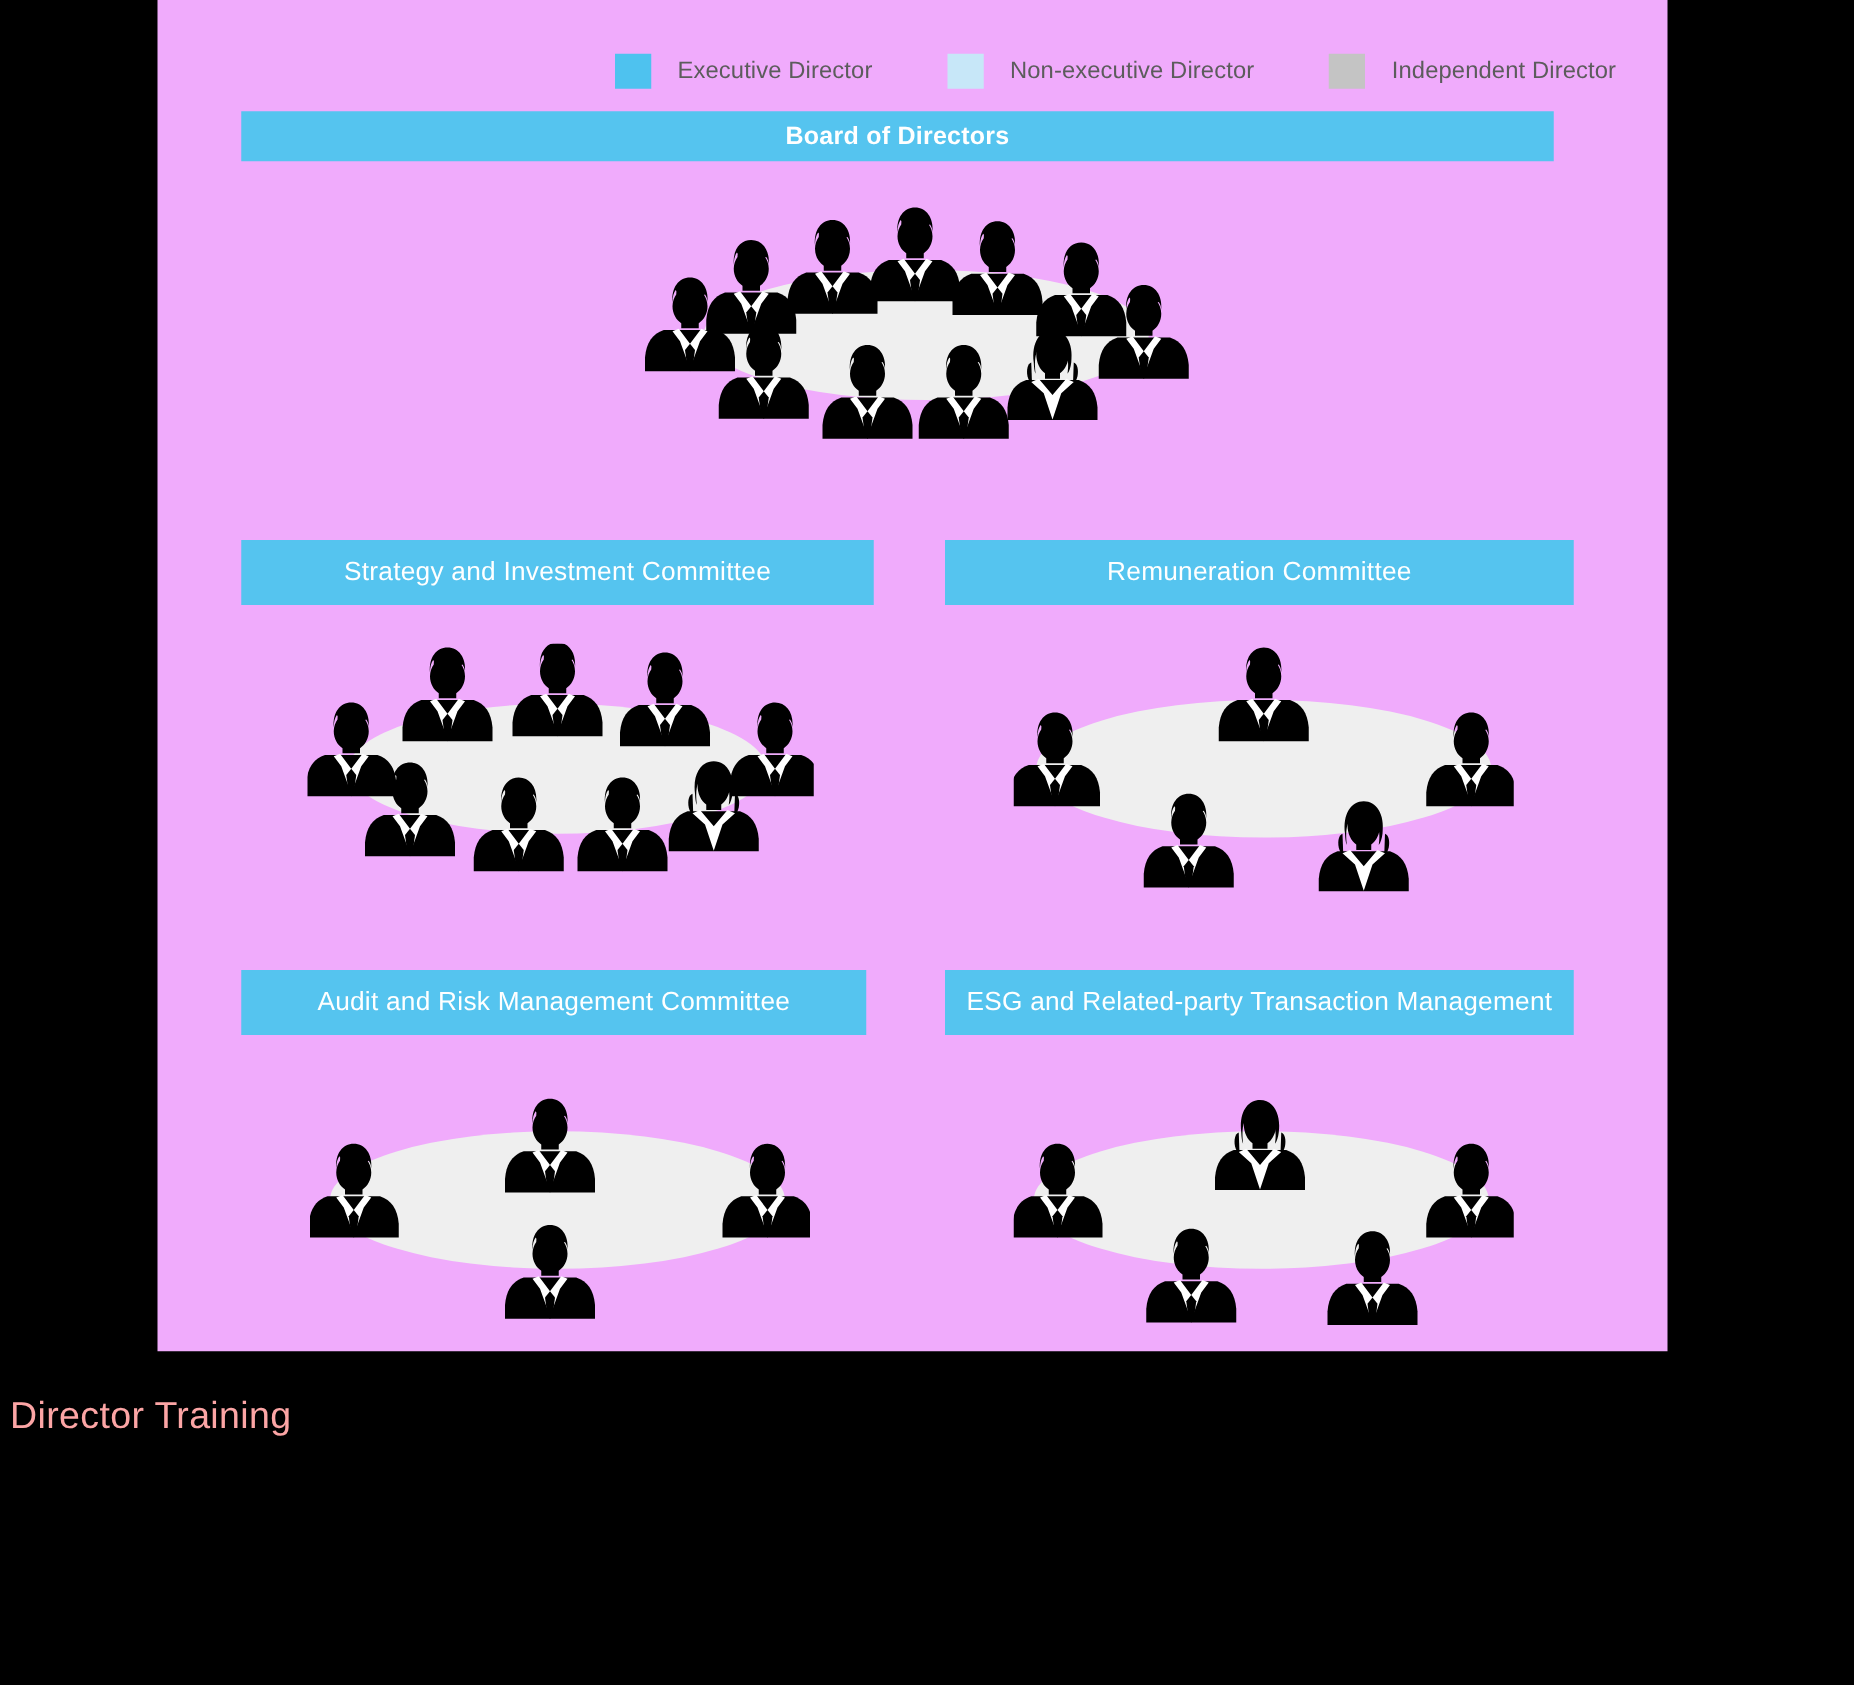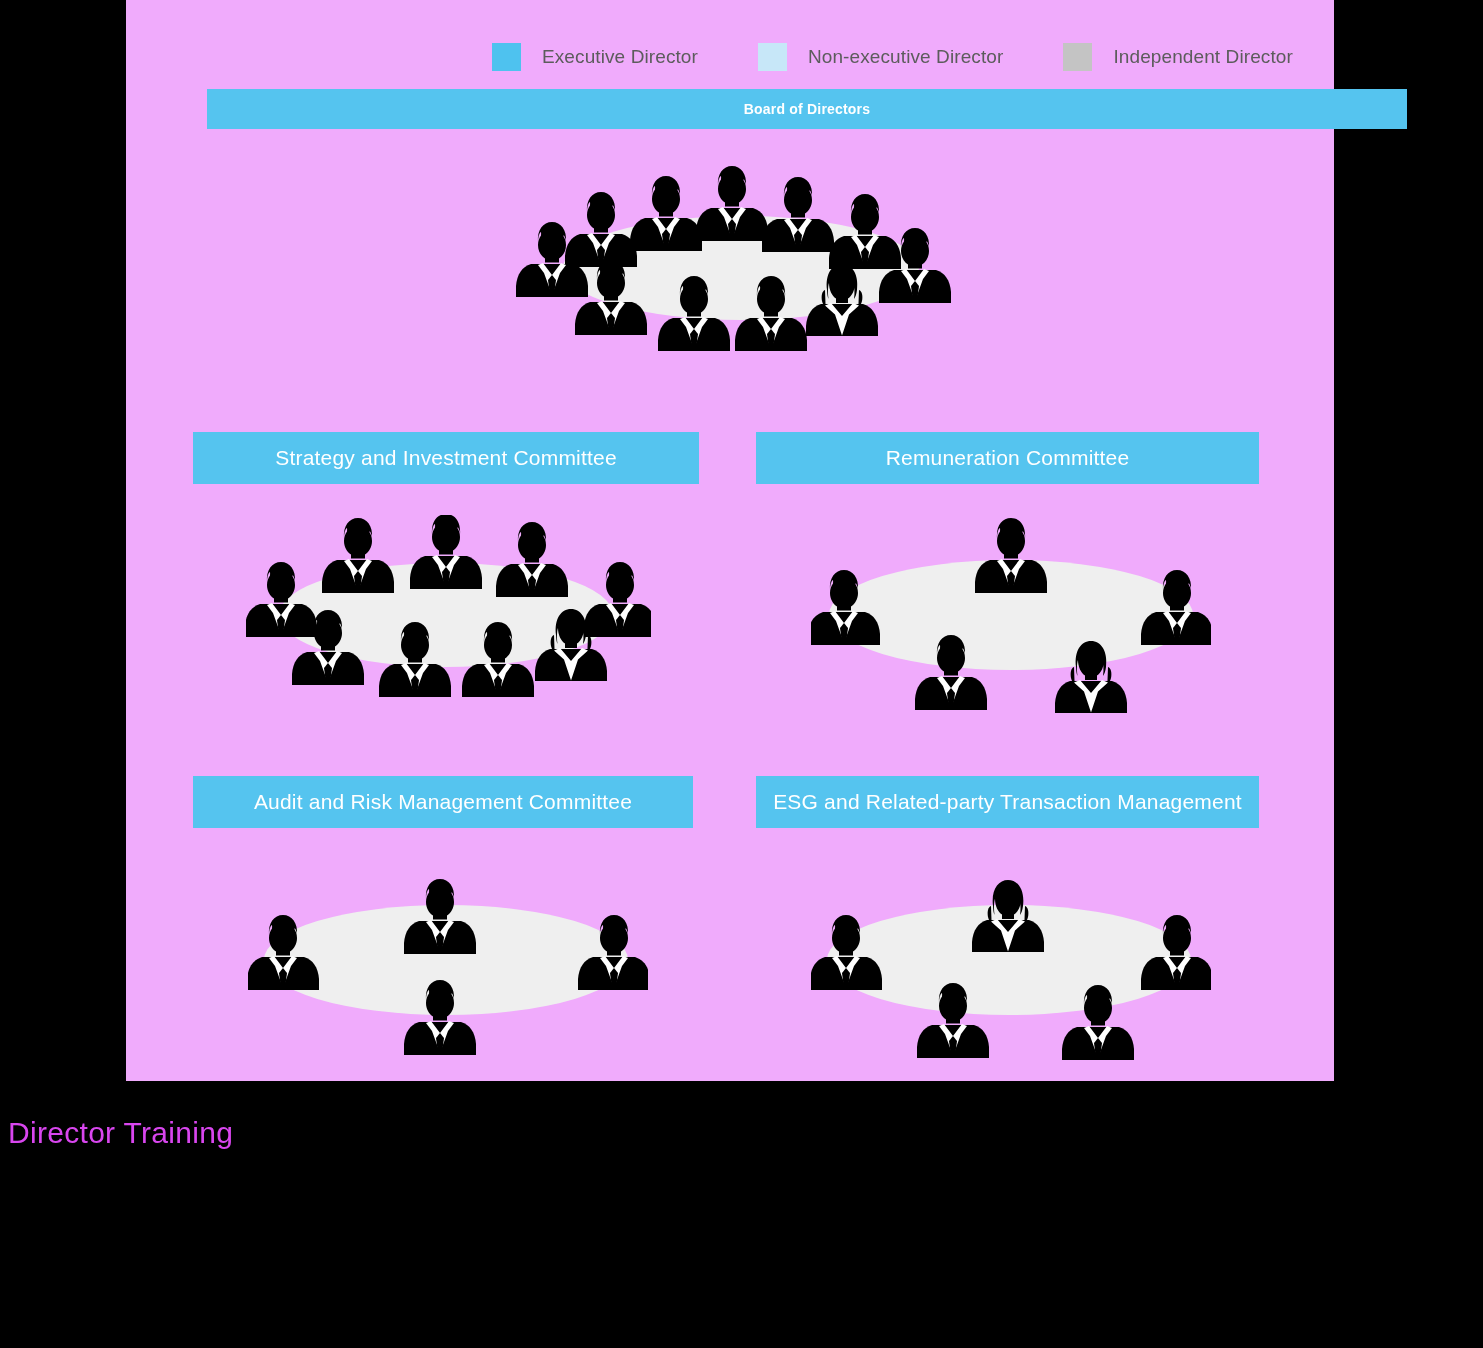--- a/index.html
+++ b/index.html
@@ -59,21 +59,21 @@
     background: #55c4ef;
     color: #ffffff;
     display: flex;
     align-items: center;
     justify-content: center;
     font-size: 21px;
     letter-spacing: .2px;
     box-sizing: border-box;
     height: 52px;
   }
-  #bar-board    { left: 67px;  top: 89px;  width: 1200px; height: 40px; font-weight: bold; font-size: 14px; margin-left: 14px;}
+  #bar-board    { left: 67px;  top: 89px;  width: 1050px; height: 40px; font-weight: bold; font-size: 20px;}
   #bar-strategy { left: 67px;  top: 432px; width: 506px; }
   #bar-remun    { left: 630px; top: 432px; width: 503px; }
   #bar-audit    { left: 67px;  top: 776px; width: 500px; }
   #bar-esg      { left: 630px; top: 776px; width: 503px; }
 
   
   .group {
     position: absolute;
   }
   #group-board    { left: 380px; top: 165px; width: 460px; height: 225px; }
@@ -83,21 +83,21 @@
   #group-esg      { left: 685px; top: 860px; width: 400px; height: 200px; }
 
   .group svg { display: block; width: 100%; height: 100%; }
 
   
   #caption {
     position: absolute;
     left: 8px;
     top: 1116px;
     font-size: 30px;
-    color: #d946ef;
+    color: #fca5a5;
     letter-spacing: .3px;
     white-space: nowrap;
   }
 </style>
 </head>
 <body>
 
 <div id="panel">
 
   <div id="legend">

